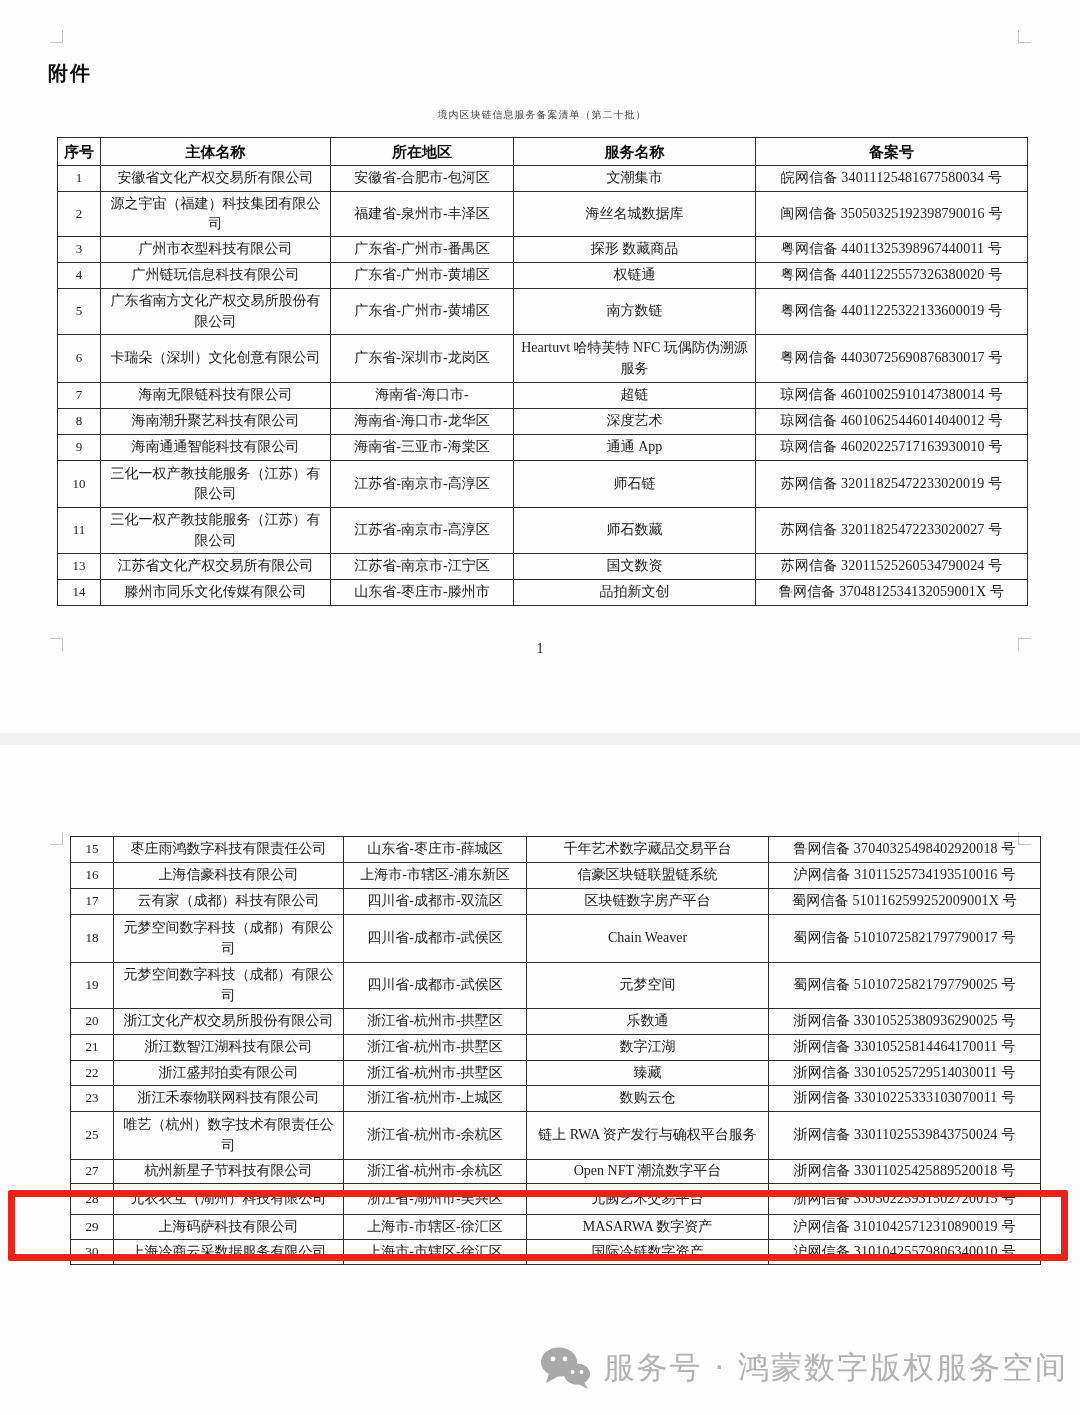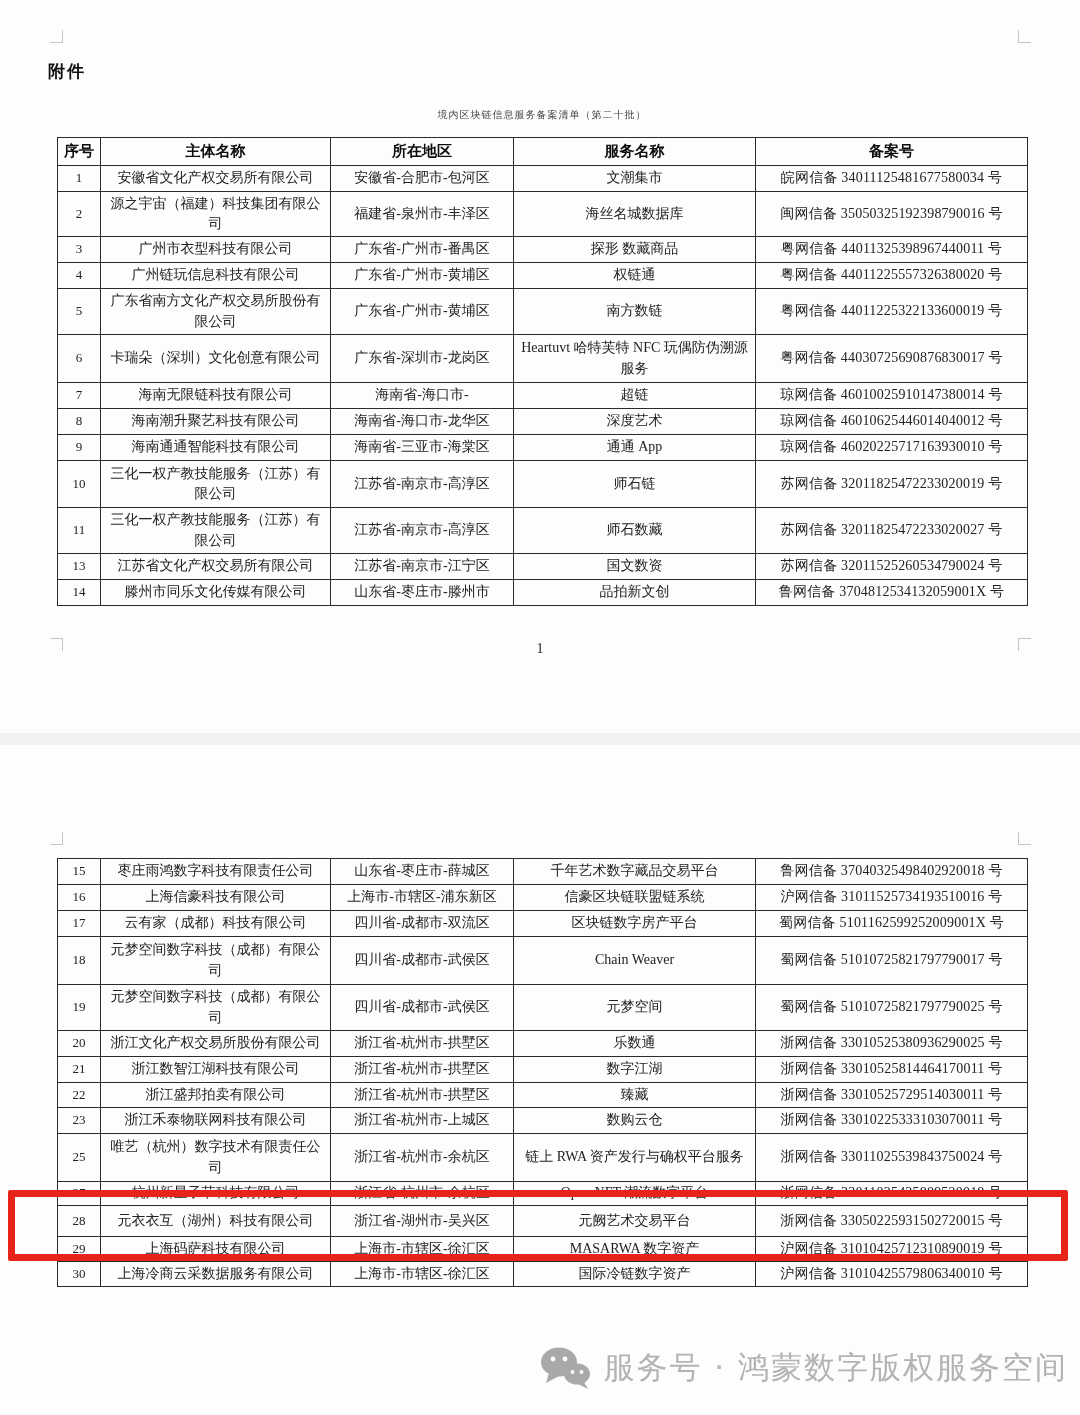--- a/index.html
+++ b/index.html
@@ -1,39 +1,39 @@
 <!DOCTYPE html>
 <html><head>
 <meta charset="utf-8">
 <style>
   html,body{margin:0;padding:0;background:#ffffff;}
   #canvas{
     position:relative;width:1080px;height:1415px;background:#fdfdfd;overflow:hidden;
     font-family:"Liberation Serif","DejaVu Serif",serif;color:#1d1d1d;
   }
   .attachment{
-    position:absolute;left:48px;top:60px;font-size:17px;font-weight:bold;
+    position:absolute;left:48px;top:60px;font-size:20px;font-weight:bold;
     color:#111;letter-spacing:2px;font-family:"DejaVu Sans","Liberation Sans",sans-serif;
   }
   .doc-title{
     position:absolute;left:57px;top:108px;width:970px;text-align:center;
     font-size:10px;color:#444;letter-spacing:1px;
   }
   table.filing{
     position:absolute;left:57px;width:970px;border-collapse:collapse;table-layout:fixed;
     font-size:14px;color:#222;
   }
   #t1{top:137px;}
-  #t2{top:858px;}
+  #t2{top:836px;margin-left:13px;}
   table.filing th,table.filing td{
     border:1.4px solid #2b2b2b;text-align:center;vertical-align:middle;
     padding:1px 4px;line-height:1.45;word-break:break-all;overflow:hidden;
   }
   table.filing th{font-weight:bold;font-size:15px;color:#0d0d0d;height:25px;
-    font-family:Liberation Serif, serif;}
+    font-family:Liberation Sans, sans-serif;}
   td.c-no{font-size:13px;}
   td.c-filing{font-size:14px;letter-spacing:.2px;}
   .page-number{
     position:absolute;left:0;top:641px;width:1080px;text-align:center;
     font-size:14px;color:#222;
   }
   .page-gap{
     position:absolute;left:0;top:733px;width:1080px;height:12px;background:#f2f2f2;
   }
   .corner{position:absolute;width:12px;height:12px;}

